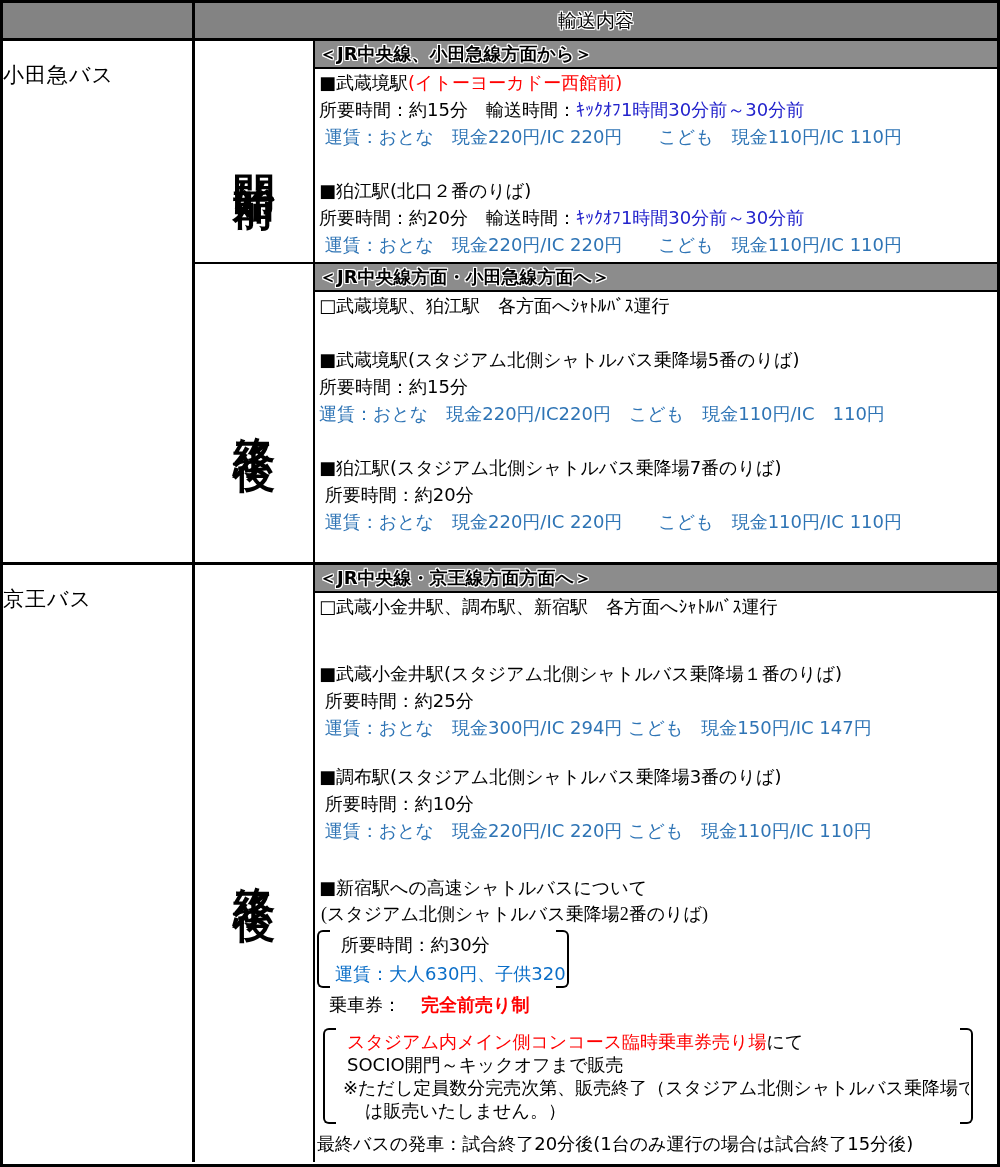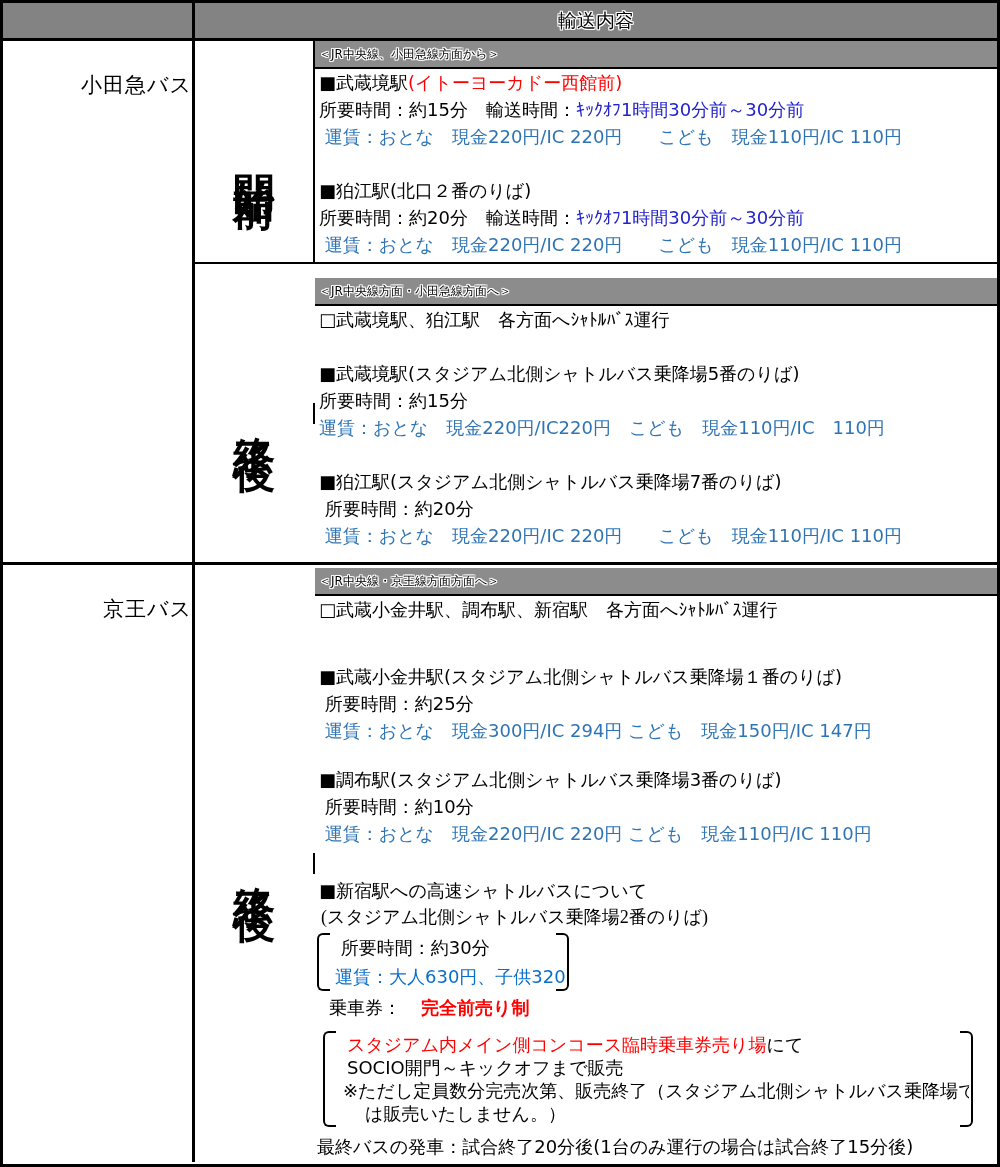--- a/index.html
+++ b/index.html
@@ -11,33 +11,33 @@
   
   .hdr{display:flex;height:38px;border-bottom:3px solid #000;box-sizing:border-box;}
   .hdr-corner{width:192px;background:#838383;border-right:3px solid #000;box-sizing:border-box;}
   .hdr-main{flex:1;background:#838383;display:flex;align-items:center;justify-content:center;
     font-size:19px;font-weight:normal;}
   .outline{text-shadow:-1px -1px 0 #fff,1px -1px 0 #fff,-1px 1px 0 #fff,1px 1px 0 #fff,0 1px 0 #fff,0 -1px 0 #fff,1px 0 0 #fff,-1px 0 0 #fff;}
   
   .op-row{display:flex;box-sizing:border-box;}
   .op-row.odakyu{height:524px;border-bottom:3px solid #000;}
   .op-row.keio{height:597px;}
-  .op-cell{width:192px;border-right:3px solid #000;box-sizing:border-box;text-align:right;
-    padding-top:30px;font-size:21px;letter-spacing:1px;}
+  .op-cell{width:192px;border-right:3px solid #000;box-sizing:border-box;text-align:left;
+    padding-top:20px;font-size:21px;letter-spacing:1px;}
   .op-body{flex:1;display:flex;flex-direction:column;min-width:0;}
   .phase-row{display:flex;box-sizing:border-box;min-height:0;}
   .phase-row.pre{height:223px;border-bottom:2px solid #000;}
-  .phase-row.grow{flex:1;align-items:center;}
+  .phase-row.grow{flex:1;}
   .phase-cell{width:120px;border-right:2px solid #000;box-sizing:border-box;
     display:flex;align-items:center;justify-content:center;}
   .vert{writing-mode:vertical-rl;text-orientation:upright;font-size:42px;font-weight:bold;
     letter-spacing:7px;line-height:1.05;}
   .content{flex:1;min-width:0;overflow:hidden;}
   .secbar{height:28px;line-height:26px;background:#8c8c8c;border-bottom:2px solid #000;
-    box-sizing:border-box;font-weight:normal;font-size:12px;padding-left:4px;white-space:pre;}
+    box-sizing:border-box;font-weight:bold;font-size:18px;padding-left:4px;white-space:pre;}
   .ln{height:27px;line-height:27px;font-size:18px;white-space:pre;padding-left:4px;overflow:hidden;}
   .sp{height:27px;}
   .sp40{height:40px;}
   .sp22{height:22px;}
   .sp30{height:30px;}
   .sp8{height:8px;}
   .sp6{height:6px;}
   .blue{color:#2E74B5;}
   .kblue{color:#2323CC;}
   .bblue{color:#0A6EC8;}

